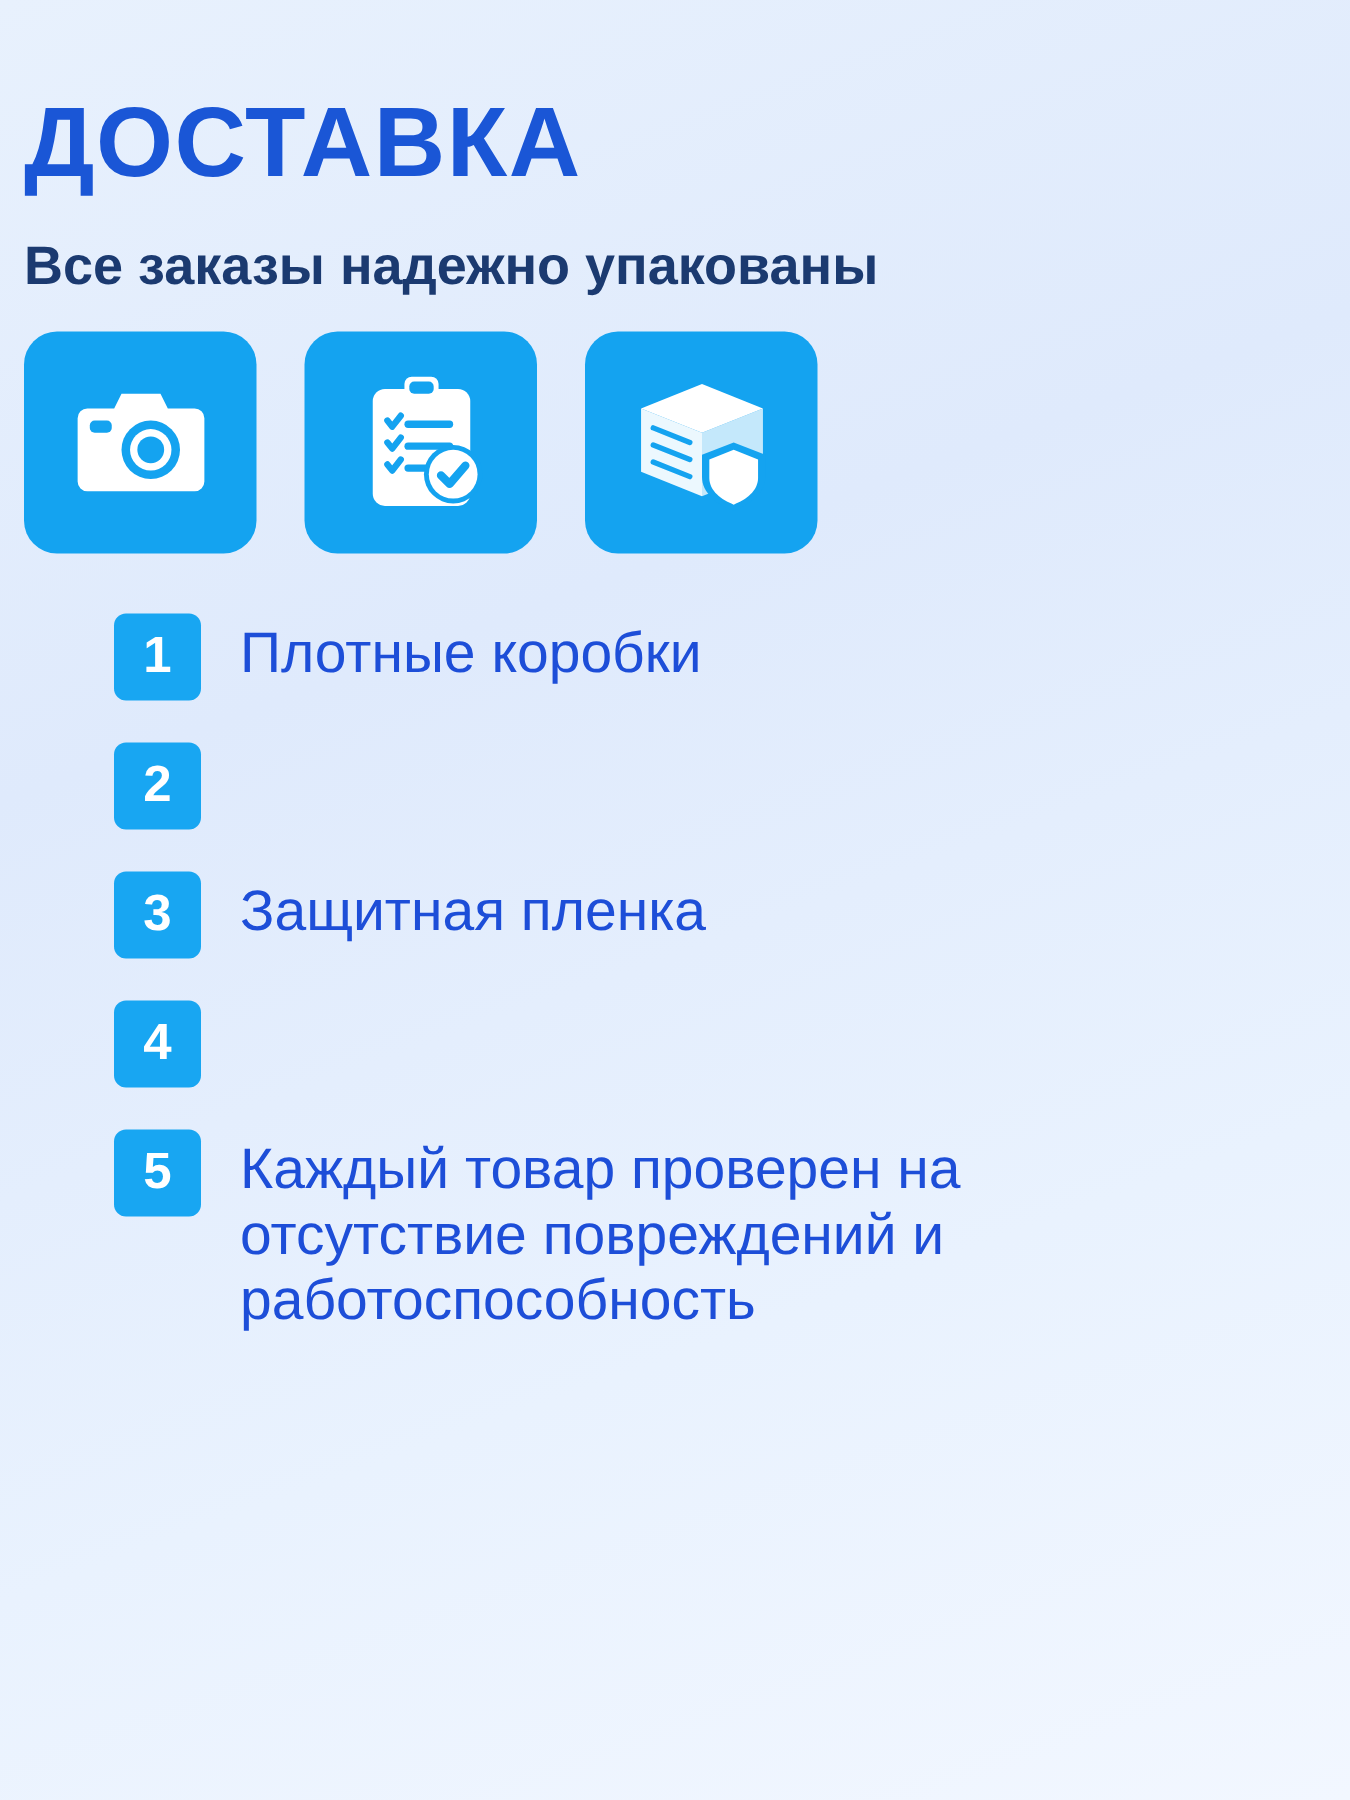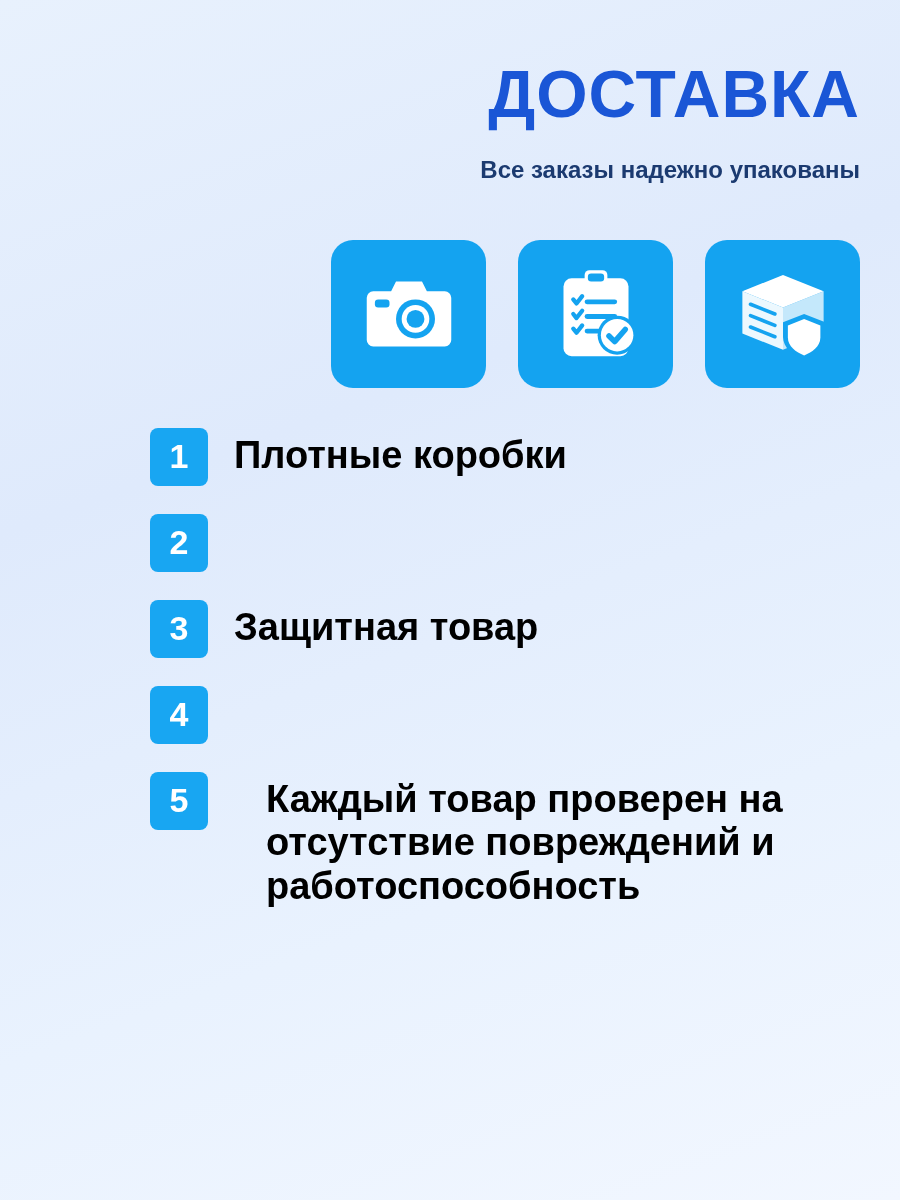--- a/index.html
+++ b/index.html
@@ -11,41 +11,41 @@
     height: 1200px;
     font-family: "Liberation Sans", sans-serif;
     background: linear-gradient(160deg, #e8f1fd 0%, #dfeafc 35%, #e9f2fe 70%, #f2f7ff 100%);
     overflow: hidden;
   }
   .page {
     position: relative;
     width: 900px;
     height: 1140px;
     box-sizing: border-box;
-    padding: 60px 40px 20px 28px;
+    padding: 60px 40px 20px 16px;
     display: flex;
     flex-direction: column;
-    align-items: flex-end;
+    align-items: flex-start;
   }
   .title {
     font-size: 66px;
     font-weight: bold;
     letter-spacing: 1px;
     color: #1a56d6;
     text-align: center;
     line-height: 1.05;
     margin: 0 0 28px 0;
   }
   .subtitle {
-    font-size: 24px;
+    font-size: 36px;
     font-weight: bold;
     color: #1b3a70;
     text-align: center;
     line-height: 1.1;
-    margin: 0 0 56px 0;
+    margin: 0 0 24px 0;
   }
   .icon-row {
     display: flex;
     justify-content: center;
     gap: 32px;
     margin-bottom: 40px;
   }
   .icon-tile {
     width: 155px;
     height: 148px;
@@ -80,29 +80,28 @@
     color: #ffffff;
     font-size: 34px;
     font-weight: bold;
     display: flex;
     align-items: center;
     justify-content: center;
     margin-right: 26px;
   }
   .item-label {
     font-size: 38px;
-    font-weight: bold;
-    color: #000000;
+    font-weight: normal;
+    color: #1d4ed8;
     line-height: 1.12;
     padding-top: 6px;
     max-width: 620px;
   }
   .item-last .item-label {
     line-height: 1.15;
-    margin-left: 32px;
   }
 </style>
 </head>
 <body>
 
 <div class="page">
 
   <h1 class="title">ДОСТАВКА</h1>
   <div class="subtitle">Все заказы надежно упакованы</div>
 
@@ -168,21 +167,21 @@
       <div class="num-badge">1</div>
       <div class="item-label">Плотные коробки</div>
     </div>
 
     <div class="list-item">
       <div class="num-badge">2</div>
     </div>
 
     <div class="list-item">
       <div class="num-badge">3</div>
-      <div class="item-label">Защитная товар</div>
+      <div class="item-label">Защитная пленка</div>
     </div>
 
     <div class="list-item">
       <div class="num-badge">4</div>
     </div>
 
     <div class="list-item item-last">
       <div class="num-badge">5</div>
       <div class="item-label">Каждый товар проверен на отсутствие повреждений и работоспособность</div>
     </div>

